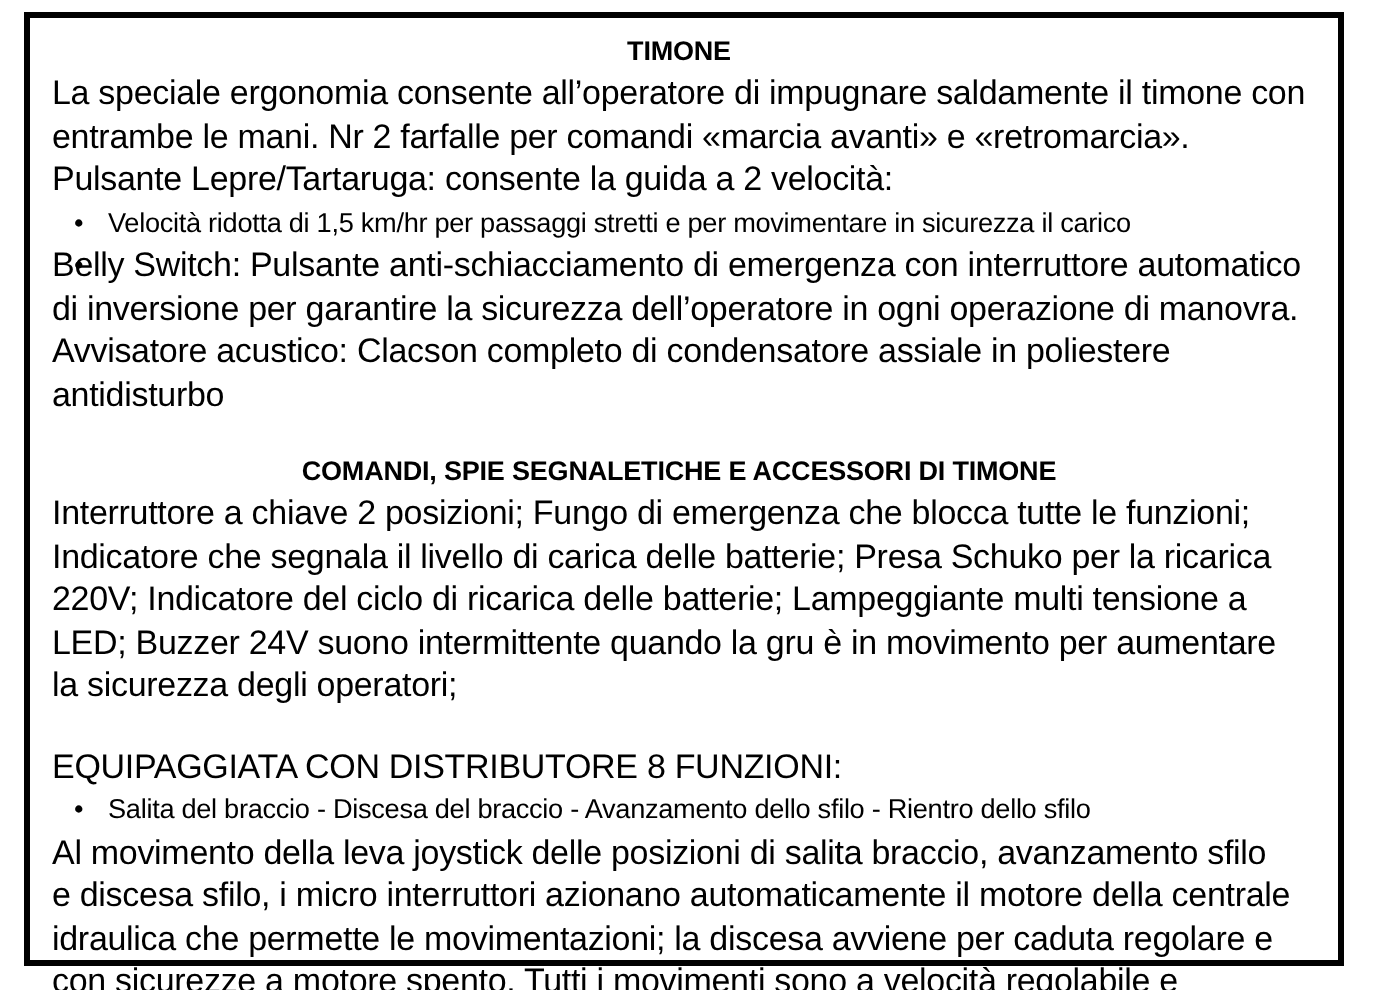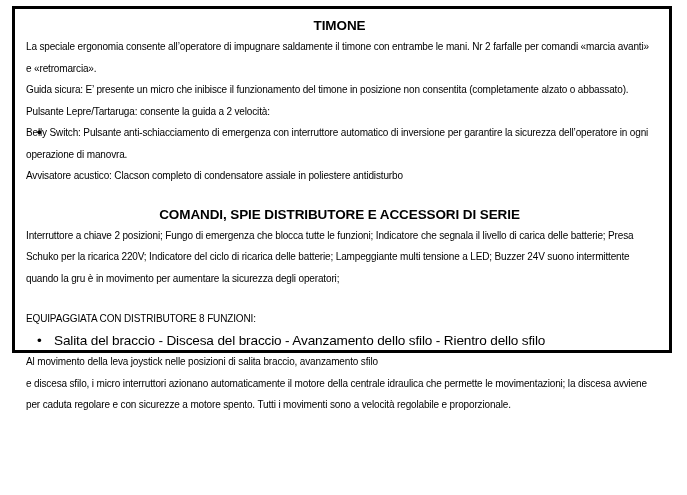--- a/index.html
+++ b/index.html
@@ -12,39 +12,39 @@
     height: 495px;
     overflow: hidden;
     font-family: "Liberation Sans", sans-serif;
     color: #000000;
   }
   .sheet {
     position: absolute;
     left: 12px;
     top: 6px;
     width: 660px;
-    height: 347px;
+    height: 477px;
     box-sizing: border-box;
     border: 3px solid #000000;
     background: #ffffff;
   }
   .inner {
     padding: 6px 16px 0 11px;
   }
   .heading {
     text-align: center;
     font-weight: bold;
     font-size: 13.5px;
     line-height: 21px;
     letter-spacing: -0.1px;
     margin: 0;
     white-space: nowrap;
   }
   .para {
-    font-size: 10px;
+    font-size: 17px;
     line-height: 21.5px;
     margin: 0;
     text-align: left;
     letter-spacing: -0.15px;
   }
   .bullet-list {
     margin: 0;
     padding: 0;
     list-style: none;
   }
@@ -67,49 +67,49 @@
 </style>
 </head>
 <body>
 
 <div class="sheet">
   <div class="inner">
 
     <div>
       <div class="heading">TIMONE</div>
       <p class="para">La speciale ergonomia consente all’operatore di impugnare saldamente il timone con entrambe le mani. Nr 2 farfalle per comandi «marcia avanti» e «retromarcia».</p>
-      <p class="para">Guida sicura: E’ presente un micro che inibisce il funzionamento del timone in posizione non consentita (completamente alzato o abbassato).</p>
       <p class="para">Pulsante Lepre/Tartaruga: consente la guida a 2 velocità:</p>
       <ul class="bullet-list">
         <li class="bullet-item">
           <span class="dot">•</span>
+          <span>Velocità ridotta di 1,5 km/hr per passaggi stretti e per movimentare in sicurezza il carico</span>
         </li>
         <li class="bullet-item">
           <span class="dot">•</span>
         </li>
       </ul>
       <p class="para">Belly Switch: Pulsante anti-schiacciamento di emergenza con interruttore automatico di inversione per garantire la sicurezza dell’operatore in ogni operazione di manovra.</p>
       <p class="para">Avvisatore acustico: Clacson completo di condensatore assiale in poliestere antidisturbo</p>
     </div>
 
     <div class="gap-md"></div>
 
     <div>
-      <div class="heading">COMANDI, SPIE DISTRIBUTORE E ACCESSORI DI SERIE</div>
+      <div class="heading">COMANDI, SPIE SEGNALETICHE E ACCESSORI DI TIMONE</div>
       <p class="para">Interruttore a chiave 2 posizioni; Fungo di emergenza che blocca tutte le funzioni; Indicatore che segnala il livello di carica delle batterie; Presa Schuko per la ricarica 220V; Indicatore del ciclo di ricarica delle batterie; Lampeggiante multi tensione a LED; Buzzer 24V suono intermittente quando la gru è in movimento per aumentare la sicurezza degli operatori;</p>
     </div>
 
     <div class="gap-lg"></div>
 
     <div>
       <p class="para">EQUIPAGGIATA CON DISTRIBUTORE 8 FUNZIONI:</p>
       <ul class="bullet-list">
         <li class="bullet-item">
           <span class="dot">•</span>
           <span>Salita del braccio - Discesa del braccio - Avanzamento dello sfilo - Rientro dello sfilo</span>
         </li>
       </ul>
-      <p class="para">Al movimento della leva joystick nelle posizioni di salita braccio, avanzamento sfilo</p>
+      <p class="para">Al movimento della leva joystick delle posizioni di salita braccio, avanzamento sfilo</p>
       <p class="para">e discesa sfilo, i micro interruttori azionano automaticamente il motore della centrale idraulica che permette le movimentazioni; la discesa avviene per caduta regolare e con sicurezze a motore spento. Tutti i movimenti sono a velocità regolabile e proporzionale.</p>
     </div>
 
   </div>
 </div>
 
 </body></html>

